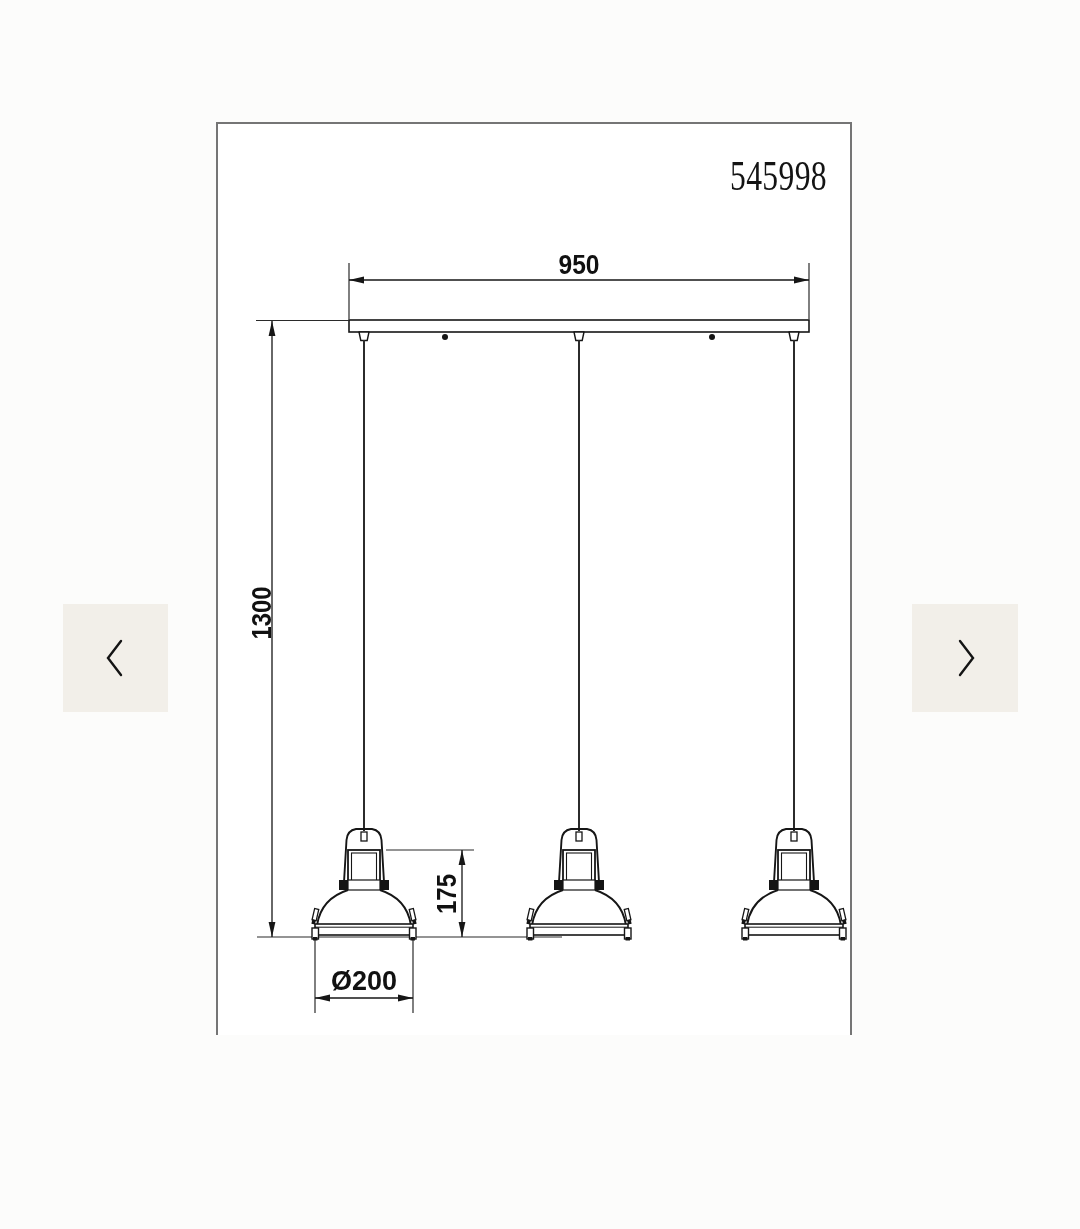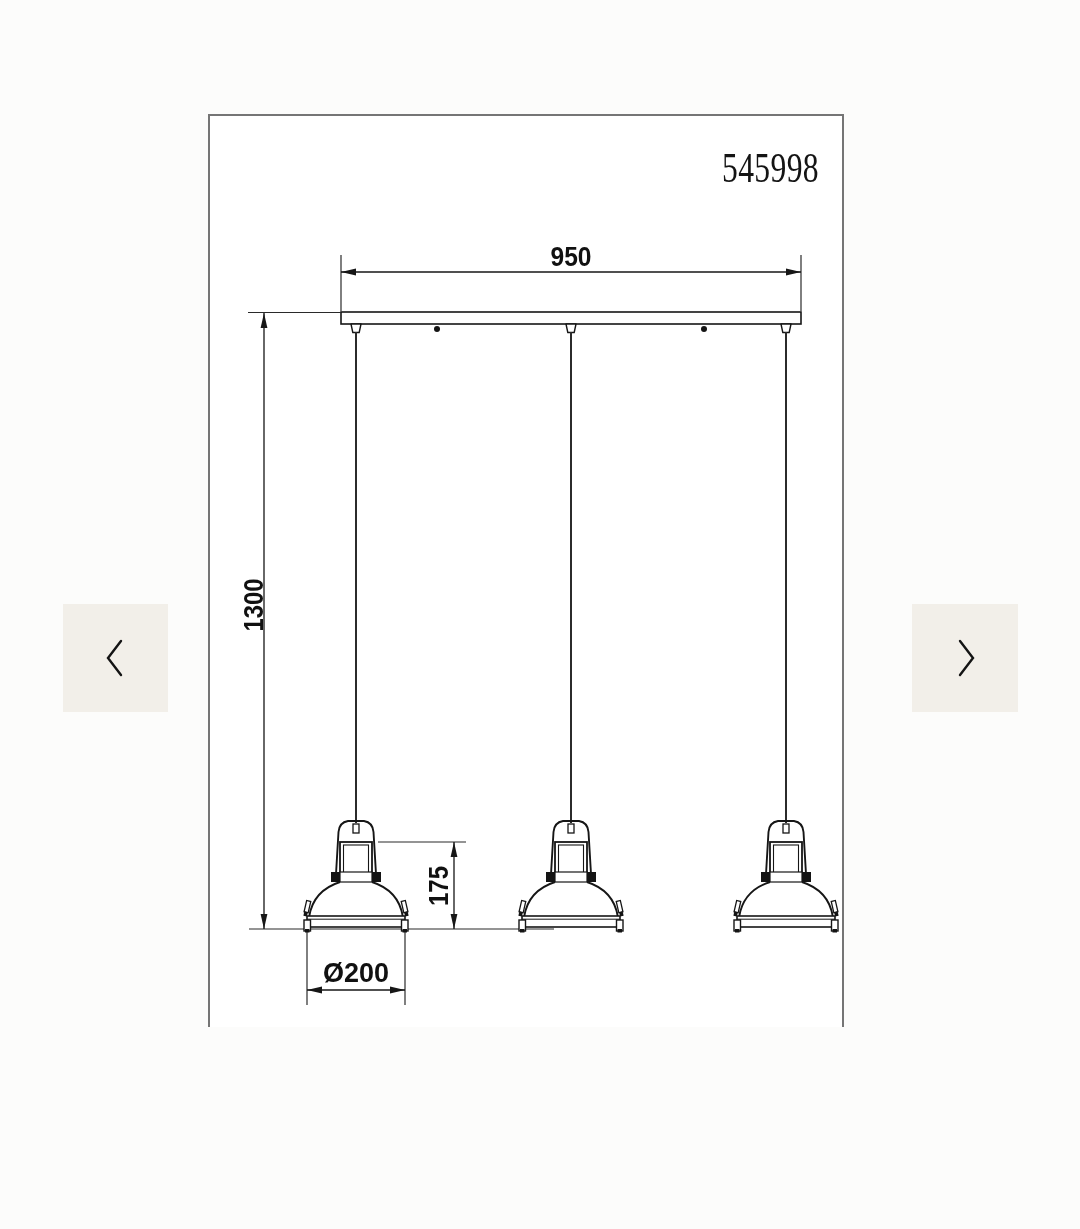--- a/index.html
+++ b/index.html
@@ -15,21 +15,21 @@
     background:#f2efe9;cursor:pointer;
     display:flex;align-items:center;justify-content:center;
   }
   .nav.prev{left:63px;top:604px;width:105px;height:108px;}
   .nav.next{left:912px;top:604px;width:106px;height:108px;}
   .nav svg{display:block;}
   .chev{stroke:#141414;stroke-width:2.4;fill:none;stroke-linecap:round;stroke-linejoin:miter;}
   .drawing{
     position:absolute;left:204px;top:110px;width:636px;height:913px;
     box-sizing:border-box;background:#ffffff;
-    border:2px solid #757575;border-bottom:none;margin:4px;
+    border:2px solid #757575;border-bottom:none;margin:12px;
   }
   .drawing svg{display:block;width:632px;height:911px;}
   .ln{stroke:#161616;fill:none;}
   .ext{stroke:#2a2a2a;stroke-width:1.2;fill:none;}
   .dim{stroke:#161616;stroke-width:1.3;fill:none;}
   .arr{fill:#161616;stroke:none;}
   .dimtxt{
     font-family:"Liberation Sans",sans-serif;
     font-weight:bold;font-size:27px;fill:#111111;
   }

